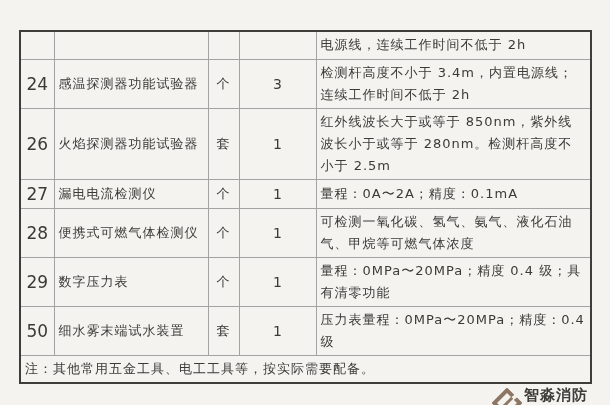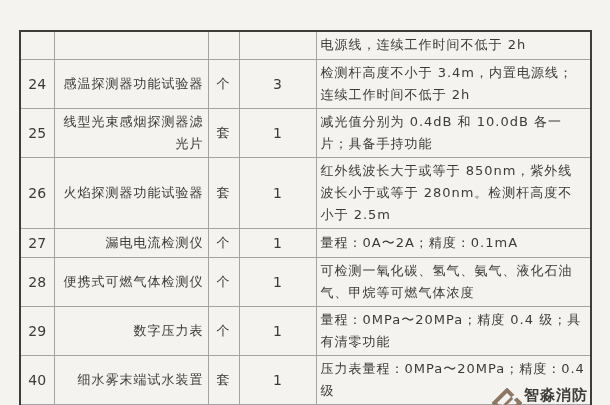--- a/index.html
+++ b/index.html
@@ -30,22 +30,22 @@
     border: 2px solid #3e3d3a;
     font-size: 13px;
     letter-spacing: 1px;
   }
   table.equip td {
     border: 1px solid #a3a3a3;
     padding: 2px 4px;
     vertical-align: middle;
     line-height: 22px;
   }
-  td.c-no   { text-align: center; font-size: 14px; letter-spacing: 0; }
-  td.c-name { text-align: right; padding: 2px 8px; }
+  td.c-no   { text-align: center; font-size: 17px; letter-spacing: 0; }
+  td.c-name { text-align: left; padding: 2px 8px; }
   td.c-unit { text-align: center; padding: 2px 1px; }
   td.c-qty  { text-align: center; font-size: 14px; letter-spacing: 0; }
   td.c-desc { text-align: left; padding: 2px 7px; line-height: 23px; }
   tr.r0 { height: 28px; }
   tr.r1 { height: 49px; }
   tr.r2 { height: 48px; }
   tr.r3 { height: 48px; }
   tr.r4 { height: 29px; }
   tr.r5 { height: 48px; margin-left: 31px; }
   tr.r6 { height: 47px; padding-left: 8px; }
@@ -111,27 +111,20 @@
         <td class="c-qty"></td>
         <td class="c-desc">电源线，连续工作时间不低于 2h</td>
       </tr>
       <tr class="r1">
         <td class="c-no">24</td>
         <td class="c-name">感温探测器功能试验器</td>
         <td class="c-unit">个</td>
         <td class="c-qty">3</td>
         <td class="c-desc">检测杆高度不小于 3.4m，内置电源线；连续工作时间不低于 2h</td>
       </tr>
-      <tr class="r2">
-        <td class="c-no">25</td>
-        <td class="c-name">线型光束感烟探测器滤光片</td>
-        <td class="c-unit">套</td>
-        <td class="c-qty">1</td>
-        <td class="c-desc">减光值分别为 0.4dB 和 10.0dB 各一片；具备手持功能</td>
-      </tr>
       <tr class="r3">
         <td class="c-no">26</td>
         <td class="c-name">火焰探测器功能试验器</td>
         <td class="c-unit">套</td>
         <td class="c-qty">1</td>
         <td class="c-desc">红外线波长大于或等于 850nm，紫外线波长小于或等于 280nm。检测杆高度不小于 2.5m</td>
       </tr>
       <tr class="r4">
         <td class="c-no">27</td>
         <td class="c-name">漏电电流检测仪</td>
@@ -147,21 +140,21 @@
         <td class="c-desc">可检测一氧化碳、氢气、氨气、液化石油气、甲烷等可燃气体浓度</td>
       </tr>
       <tr class="r6">
         <td class="c-no">29</td>
         <td class="c-name">数字压力表</td>
         <td class="c-unit">个</td>
         <td class="c-qty">1</td>
         <td class="c-desc">量程：0MPa〜20MPa；精度 0.4 级；具有清零功能</td>
       </tr>
       <tr class="r7">
-        <td class="c-no">40</td>
+        <td class="c-no">50</td>
         <td class="c-name">细水雾末端试水装置</td>
         <td class="c-unit">套</td>
         <td class="c-qty">1</td>
         <td class="c-desc">压力表量程：0MPa〜20MPa；精度：0.4 级</td>
       </tr>
       <tr class="rnote">
         <td class="c-note" colspan="5">注：其他常用五金工具、电工工具等，按实际需要配备。</td>
       </tr>
     </tbody>
   </table>

